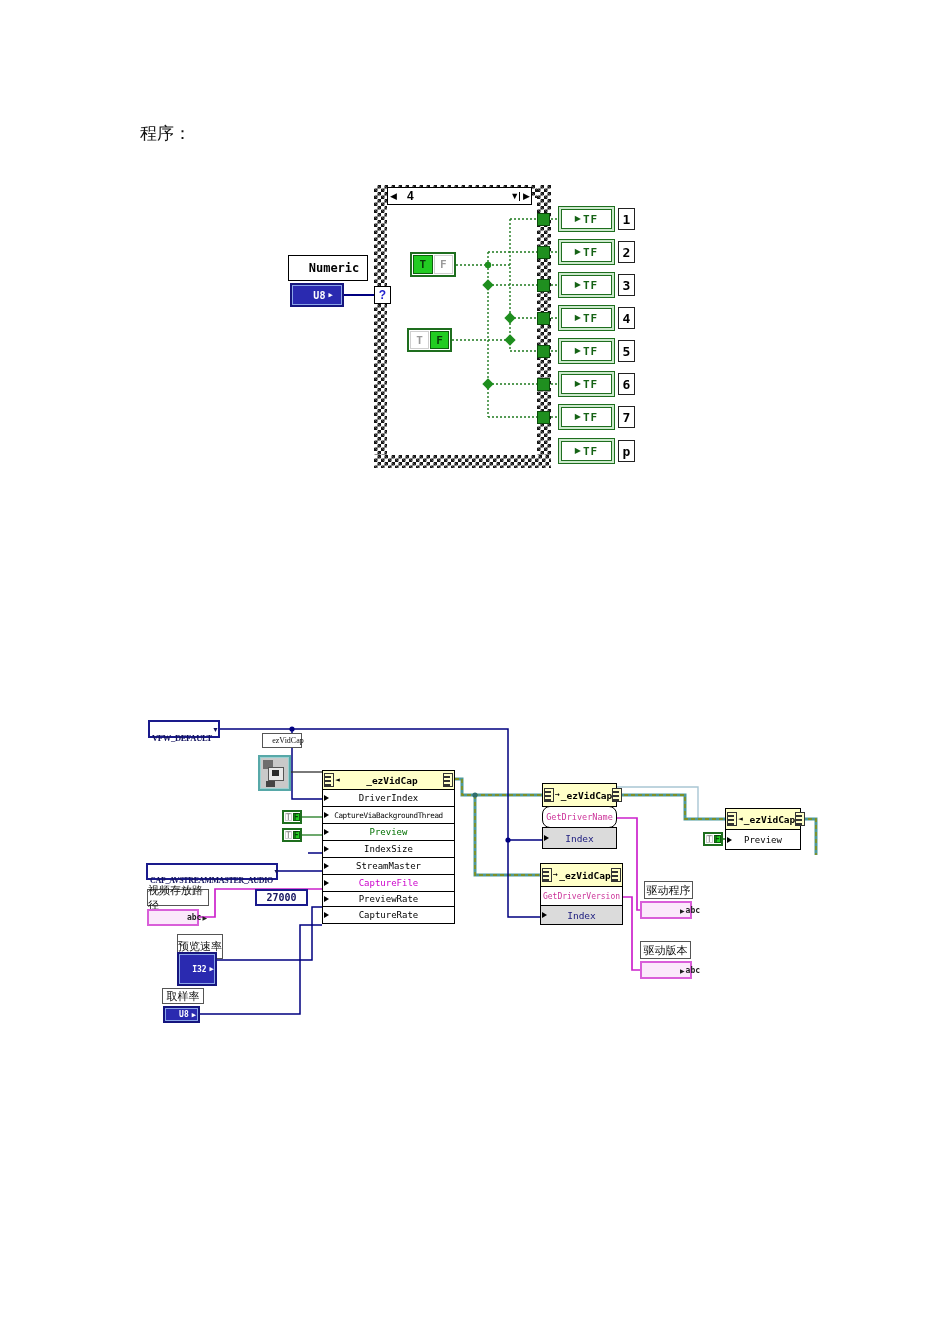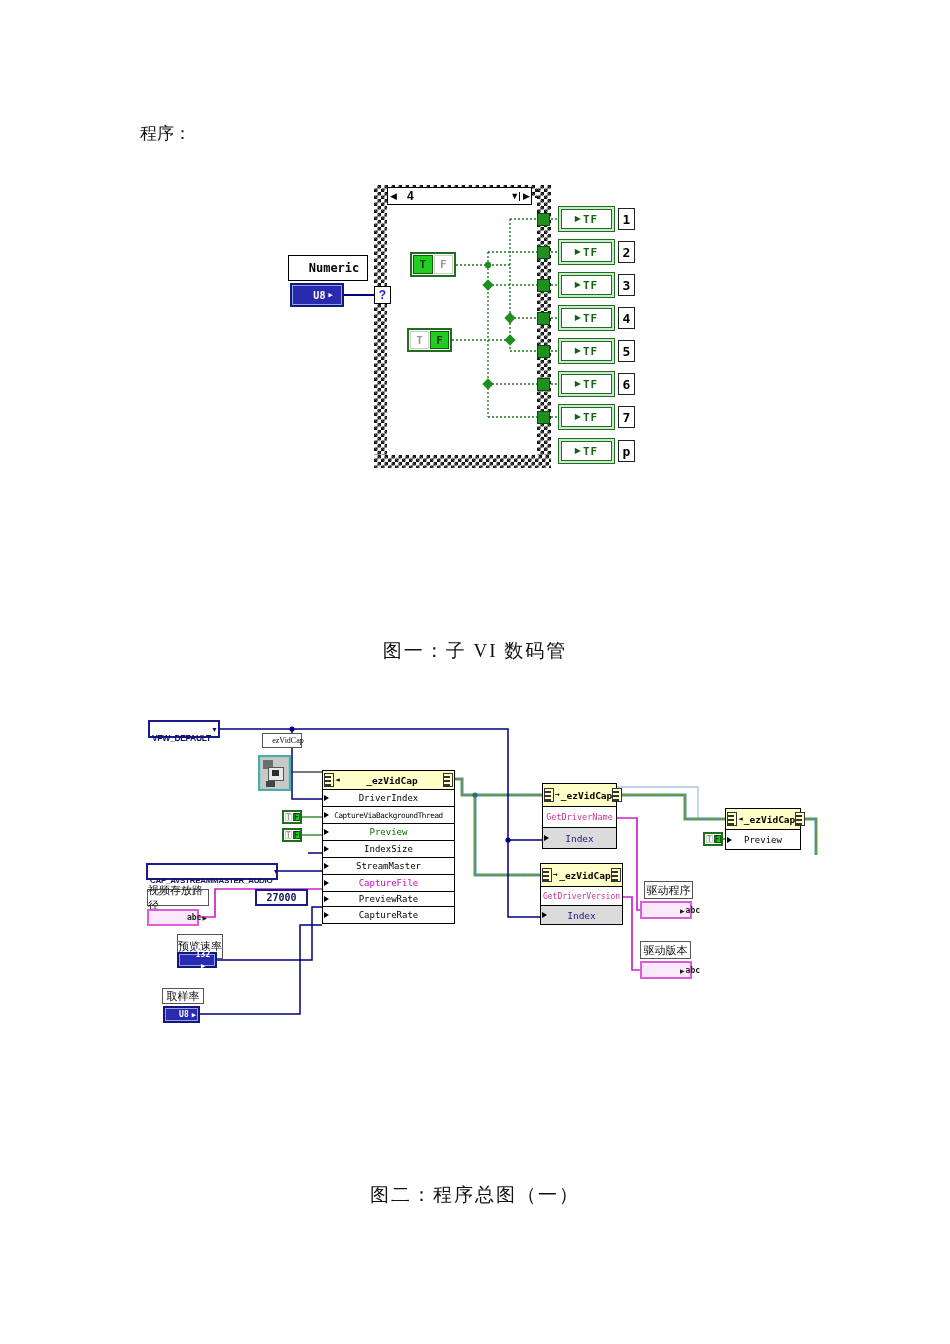--- a/index.html
+++ b/index.html
@@ -46,21 +46,21 @@
   .tfind .in{width:100%;height:100%;box-sizing:border-box;border:1px solid #1E6E1E;background:#fff;
              display:flex;align-items:center;justify-content:center;gap:2px;color:#156315;font-weight:bold;}
   .tfind .play{font-size:8px;line-height:1;}
   .tfind .tf{font-size:11px;letter-spacing:1px;font-family:"DejaVu Sans Mono",monospace;}
   .numlab{background:#fff;border:1px solid #222;display:flex;align-items:center;justify-content:center;
           font-family:"DejaVu Sans Mono",monospace;font-weight:bold;font-size:13px;}
 
   
   .enum{background:#fff;border:2px solid #1A1A8C;color:#14145E;font-weight:bold;
         display:flex;align-items:center;justify-content:space-between;padding:0 2px;}
-  .enum .et{font-size:8.5px;font-family:Liberation Sans, sans-serif;letter-spacing:-0.3px;margin-top:18px;}
+  .enum .et{font-size:8.5px;font-family:Liberation Serif, serif;letter-spacing:-0.3px;margin-top:18px;}
   .enum .tri{font-size:7px;color:#14145E;}
   .numconst{background:#fff;border:2px solid #1A1A8C;color:#14145E;font-weight:bold;font-size:10px;
             display:flex;align-items:center;justify-content:center;font-family:"DejaVu Sans Mono",monospace;margin-top:44px;}
   .cnlab{background:#fff;border:1px solid #555;display:flex;align-items:center;justify-content:center;
          font-size:11px;color:#111;font-family:"Liberation Serif","DejaVu Serif",serif;}
   .abc{background:#FBE9FB;border:2px solid #D95FD9;display:flex;align-items:center;justify-content:center;
        gap:1px;color:#222;font-weight:bold;padding-left:48px;}
   .abc .ia{font-size:6px;}
   .abc .at{font-size:8px;font-family:"DejaVu Sans Mono",monospace;}
   .node{position:absolute;box-sizing:border-box;}
@@ -218,21 +218,20 @@
     <div class="bx numlab" style="left:334px;top:25px;width:17px;height:22px;">1</div>
     <div class="bx numlab" style="left:334px;top:58px;width:17px;height:22px;">2</div>
     <div class="bx numlab" style="left:334px;top:91px;width:17px;height:22px;">3</div>
     <div class="bx numlab" style="left:334px;top:124px;width:17px;height:22px;">4</div>
     <div class="bx numlab" style="left:334px;top:157px;width:17px;height:22px;">5</div>
     <div class="bx numlab" style="left:334px;top:190px;width:17px;height:22px;">6</div>
     <div class="bx numlab" style="left:334px;top:223px;width:17px;height:22px;">7</div>
     <div class="bx numlab" style="left:334px;top:257px;width:17px;height:22px;">p</div>
   </div>
 
-  <div class="bx caption serif" style="top:638px;">图一：子 VI 数码管</div>
 
   <div class="bx" style="left:145px;top:715px;width:700px;height:315px;">
 
     <svg class="wires" width="700" height="315">
 
       <path d="M472 72 H553 V104 H580" stroke="#A9C6D4" stroke-width="1.4" fill="none"></path>
 
       <g stroke="#4D9999" stroke-width="3" fill="none">
         <path d="M310 64 H317 V80 H397"></path>
         <path d="M330 80 V160 H395"></path>
@@ -321,39 +320,39 @@
       <span class="tri">▼</span>
     </div>
 
     <div class="bx cnlab" style="left:2px;top:174px;width:62px;height:17px;">视频存放路径</div>
     <div class="bx abc" style="left:2px;top:194px;width:26px;height:17px;">
       <span class="at">abc</span>
       <span class="ia">▶</span>
     </div>
 
     <div class="bx cnlab" style="left:32px;top:219px;width:46px;height:25px;">预览速率</div>
-    <div class="bx blubox mono" style="left:32px;top:237px;width:40px;height:16px;font-size:8px;flex-direction:column;">
+    <div class="bx blubox mono" style="left:32px;top:237px;width:40px;height:34px;font-size:8px;">
       <span>I32</span>
       <span class="ia">▶</span>
     </div>
 
     <div class="bx cnlab" style="left:17px;top:273px;width:42px;height:16px;">取样率</div>
     <div class="bx blubox mono" style="left:18px;top:291px;width:37px;height:17px;font-size:8px;">
       <span>U8</span>
       <span class="ia">▶</span>
     </div>
 
     <div class="node" style="left:397px;top:68px;width:75px;">
       <div class="prow phead" style="height:24px;">
         <span class="glyph"></span>
         <span class="pico">→</span>
         <span class="ttl">_ezVidCap</span>
         <span class="glyph"></span>
       </div>
-      <div class="prow mrow" style="height:22px;">GetDriverName</div>
+      <div class="prow mrow" style="height:22px;border-radius:8px;">GetDriverName</div>
       <div class="prow irow rin" style="height:22px;">Index</div>
     </div>
 
     <div class="node" style="left:395px;top:148px;width:83px;">
       <div class="prow phead" style="height:24px;">
         <span class="glyph"></span>
         <span class="pico">→</span>
         <span class="ttl">_ezVidCap</span>
         <span class="glyph"></span>
       </div>
@@ -381,15 +380,14 @@
       <span class="at">abc</span>
     </div>
 
     <div class="bx cnlab" style="left:495px;top:226px;width:51px;height:18px;">驱动版本</div>
     <div class="bx abc" style="left:495px;top:246px;width:33px;height:18px;">
       <span class="ia">▶</span>
       <span class="at">abc</span>
     </div>
   </div>
 
-  <div class="bx caption serif" style="top:1182px;">图二：程序总图（一）</div>
 
 </div>
 
 </body></html>

